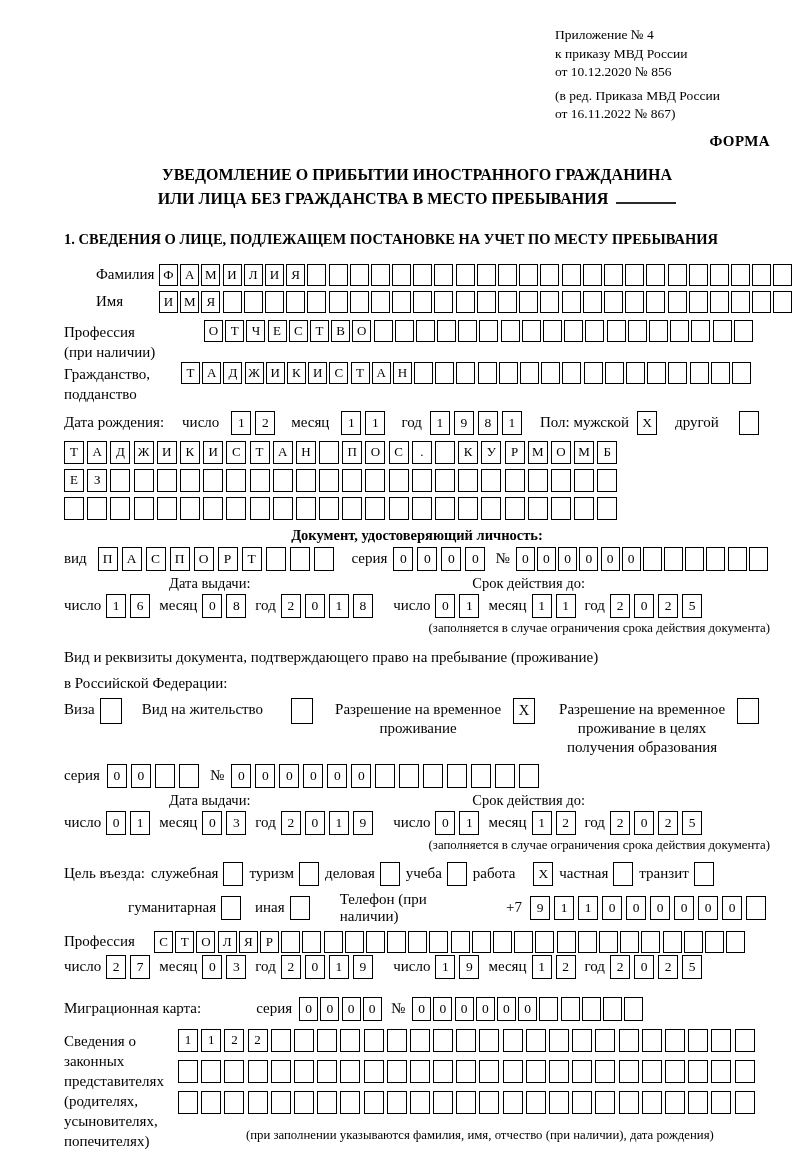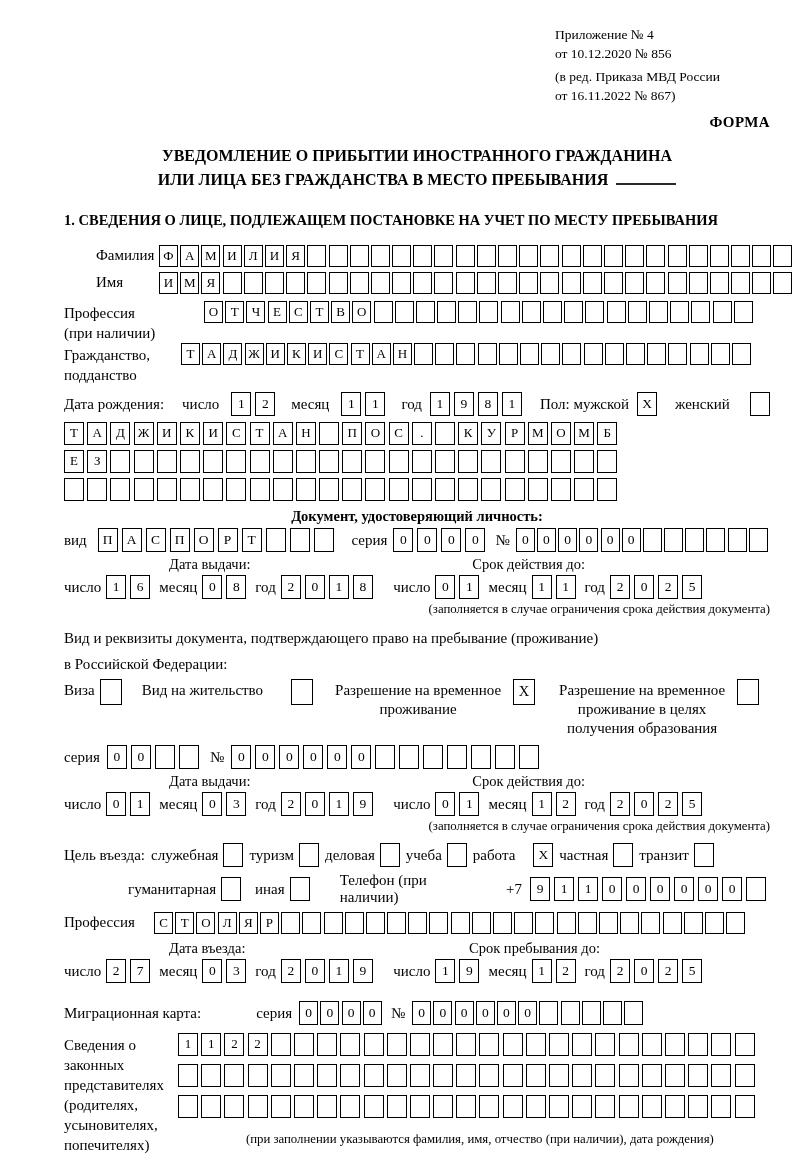--- a/index.html
+++ b/index.html
@@ -53,20 +53,21 @@
   .purpose-row2{display:flex;align-items:center;margin-top:5px;column-gap:8px;}
   .pitem{display:flex;align-items:center;gap:5px;}
 </style>
 </head>
 <body>
 
 <div class="page">
 
   <div class="annex">
     <div>Приложение № 4</div>
+    <div>к приказу МВД России</div>
     <div>от 10.12.2020 № 856</div>
     <div class="annex-gap"></div>
     <div>(в ред. Приказа МВД России</div>
     <div>от 16.11.2022 № 867)</div>
   </div>
 
   <div class="form-label">ФОРМА</div>
 
   <div class="title">
     <div>УВЕДОМЛЕНИЕ О ПРИБЫТИИ ИНОСТРАННОГО ГРАЖДАНИНА</div>
@@ -104,21 +105,21 @@
   <div class="inline" style="margin-top:7px;column-gap:12px;">
     <span>Дата рождения:</span>
     <span style="margin-left:6px;">число</span>
     <span class="cells"><span class="cell date">1</span><span class="cell date">2</span></span>
     <span>месяц</span>
     <span class="cells"><span class="cell date">1</span><span class="cell date">1</span></span>
     <span style="margin-right:-4px;">год</span>
     <span class="cells"><span class="cell date">1</span><span class="cell date">9</span><span class="cell date">8</span><span class="cell date">1</span></span>
     <span style="margin-left:2px;">Пол: мужской</span>
     <span class="cells" style="margin-left:-4px;"><span class="cell chk-sm">X</span></span>
-    <span style="margin-left:6px;">женский</span>
+    <span style="margin-left:6px;">другой</span>
     <span class="cells" style="margin-left:8px;"><span class="cell chk-sm"></span></span>
   </div>
 
   <div class="row" style="margin-top:6px;">
     <span class="stack">
       <span class="cells"><span class="cell md">Т</span><span class="cell md">А</span><span class="cell md">Д</span><span class="cell md">Ж</span><span class="cell md">И</span><span class="cell md">К</span><span class="cell md">И</span><span class="cell md">С</span><span class="cell md">Т</span><span class="cell md">А</span><span class="cell md">Н</span><span class="cell md"></span><span class="cell md">П</span><span class="cell md">О</span><span class="cell md">С</span><span class="cell md">.</span><span class="cell md"></span><span class="cell md">К</span><span class="cell md">У</span><span class="cell md">Р</span><span class="cell md">М</span><span class="cell md">О</span><span class="cell md">М</span><span class="cell md">Б</span></span>
       <span class="cells"><span class="cell md">Е</span><span class="cell md">З</span><span class="cell md"></span><span class="cell md"></span><span class="cell md"></span><span class="cell md"></span><span class="cell md"></span><span class="cell md"></span><span class="cell md"></span><span class="cell md"></span><span class="cell md"></span><span class="cell md"></span><span class="cell md"></span><span class="cell md"></span><span class="cell md"></span><span class="cell md"></span><span class="cell md"></span><span class="cell md"></span><span class="cell md"></span><span class="cell md"></span><span class="cell md"></span><span class="cell md"></span><span class="cell md"></span><span class="cell md"></span></span>
       <span class="cells"><span class="cell md"></span><span class="cell md"></span><span class="cell md"></span><span class="cell md"></span><span class="cell md"></span><span class="cell md"></span><span class="cell md"></span><span class="cell md"></span><span class="cell md"></span><span class="cell md"></span><span class="cell md"></span><span class="cell md"></span><span class="cell md"></span><span class="cell md"></span><span class="cell md"></span><span class="cell md"></span><span class="cell md"></span><span class="cell md"></span><span class="cell md"></span><span class="cell md"></span><span class="cell md"></span><span class="cell md"></span><span class="cell md"></span><span class="cell md"></span></span>
     </span>
   </div>
@@ -264,24 +265,20 @@
     <span style="margin-left:22px;">Телефон (при наличии)</span>
     <span style="margin-left:18px;">+7</span>
     <span class="cells"><span class="cell date">9</span><span class="cell date">1</span><span class="cell date">1</span><span class="cell date">0</span><span class="cell date">0</span><span class="cell date">0</span><span class="cell date">0</span><span class="cell date">0</span><span class="cell date">0</span><span class="cell date"></span></span>
   </div>
 
   <div class="row" style="margin-top:6px;">
     <span class="lbl w-prof">Профессия</span>
     <span class="cells"><span class="cell">С</span><span class="cell">Т</span><span class="cell">О</span><span class="cell">Л</span><span class="cell">Я</span><span class="cell">Р</span><span class="cell"></span><span class="cell"></span><span class="cell"></span><span class="cell"></span><span class="cell"></span><span class="cell"></span><span class="cell"></span><span class="cell"></span><span class="cell"></span><span class="cell"></span><span class="cell"></span><span class="cell"></span><span class="cell"></span><span class="cell"></span><span class="cell"></span><span class="cell"></span><span class="cell"></span><span class="cell"></span><span class="cell"></span><span class="cell"></span><span class="cell"></span><span class="cell"></span></span>
   </div>
 
-  <div class="date-labels" style="margin-top:6px;">
-    <span class="dl1">Дата въезда:</span>
-    <span class="dl2" style="margin-right:170px;">Срок пребывания до:</span>
-  </div>
   <div class="dates">
     <span class="dg">
       <span>число</span>
       <span class="cells"><span class="cell date">2</span><span class="cell date">7</span></span>
       <span>месяц</span>
       <span class="cells"><span class="cell date">0</span><span class="cell date">3</span></span>
       <span>год</span>
       <span class="cells"><span class="cell date">2</span><span class="cell date">0</span><span class="cell date">1</span><span class="cell date">9</span></span>
     </span>
     <span class="dg right">

